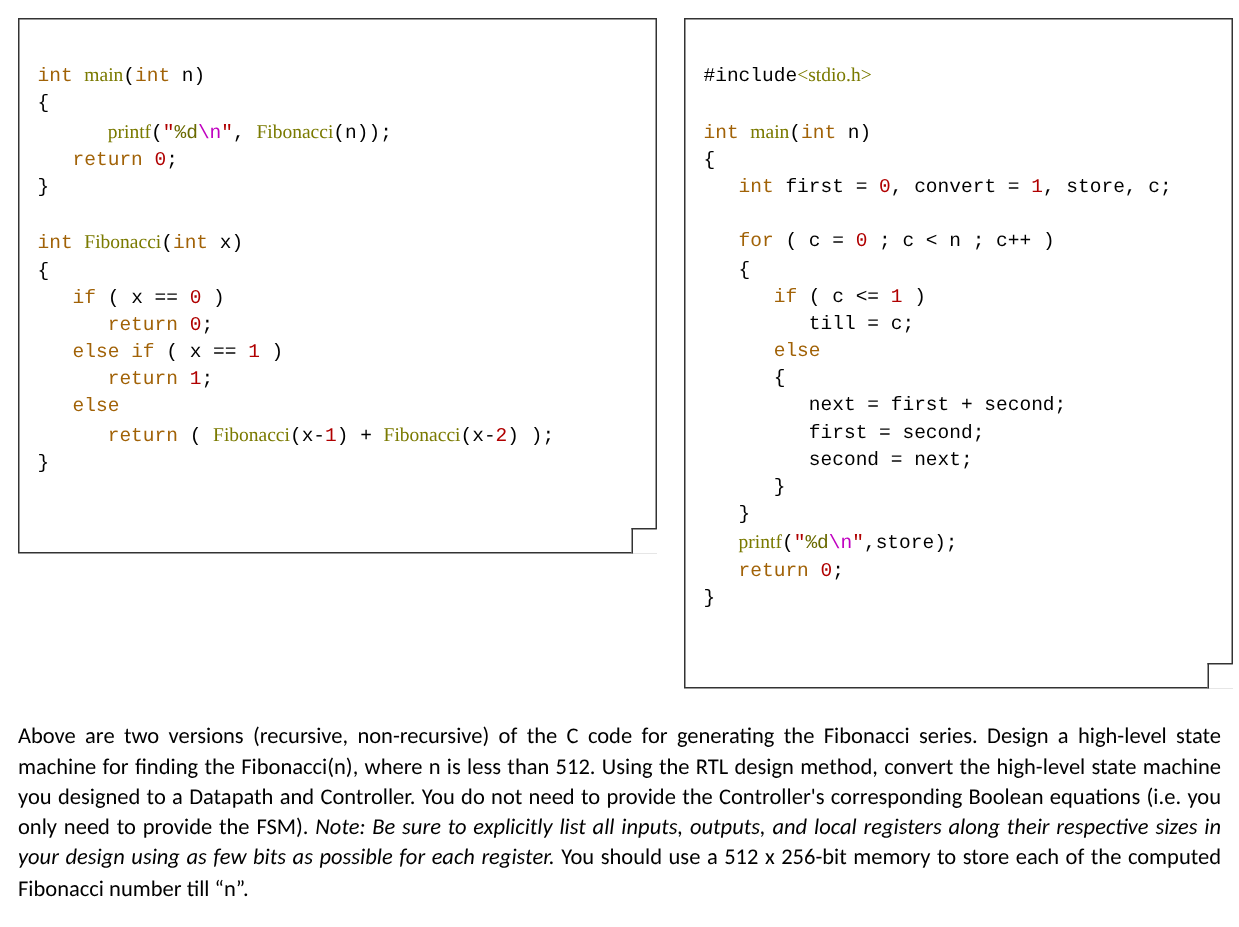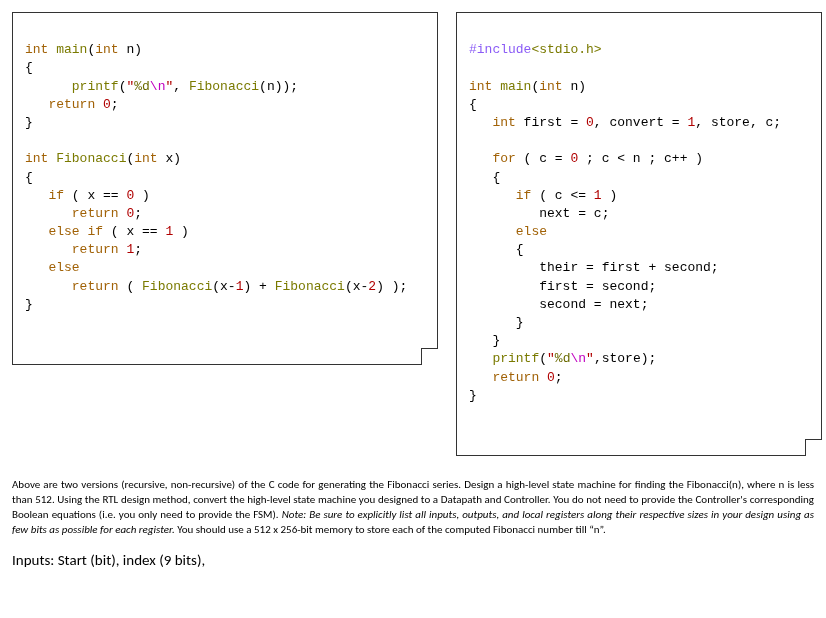--- a/index.html
+++ b/index.html
@@ -44,31 +44,31 @@
     content: "";
     position: absolute;
     right: 0;
     bottom: 0;
     border-style: solid;
     border-width: 0 0 16px 16px;
     border-color: transparent transparent #fff transparent;
   }
   
   .kw   { color: #a16207; }   
-  .olv  { color: #7a7a00; }   
+  .olv  { color: #7a7a00; font-family: Liberation Serif, serif; }   
   .str  { color: #b00000; }   
   .fmt  { color: #6a6a00; }   
   .esc  { color: #c000c0; }   
   .num  { color: #b00000; }   
-  .pp   { color: #8b5cf6; }   
+  .pp   { color: #000000; }   
 
   .prompt {
     margin-top: 22px;
     text-align: justify;
-    font-size: 11px;
+    font-size: 15px;
     line-height: 1.35;
   }
   .note-italic { font-style: italic; }
   .io-line { margin-top: 12px; line-height: 1.35; }
 </style>
 </head>
 <body>
 
 <div class="code-row">
 
@@ -94,24 +94,24 @@
   <div class="code-box right">
 <span><span class="pp">#include</span><span class="olv">&lt;stdio.h&gt;</span></span>
 <span> </span>
 <span><span class="kw">int</span><span> </span><span class="olv">main</span><span>(</span><span class="kw">int</span><span> n)</span></span>
 <span>{</span>
 <span><span>   </span><span class="kw">int</span><span> first = </span><span class="num">0</span><span>, convert = </span><span class="num">1</span><span>, store, c;</span></span>
 <span> </span>
 <span><span>   </span><span class="kw">for</span><span> ( c = </span><span class="num">0</span><span> ; c &lt; n ; c++ )</span></span>
 <span><span>   </span><span>{</span></span>
 <span><span>      </span><span class="kw">if</span><span> ( c &lt;= </span><span class="num">1</span><span> )</span></span>
-<span><span>         </span><span>next = c;</span></span>
+<span><span>         </span><span>till = c;</span></span>
 <span><span>      </span><span class="kw">else</span></span>
 <span><span>      </span><span>{</span></span>
-<span><span>         </span><span>their = first + second;</span></span>
+<span><span>         </span><span>next = first + second;</span></span>
 <span><span>         </span><span>first = second;</span></span>
 <span><span>         </span><span>second = next;</span></span>
 <span><span>      </span><span>}</span></span>
 <span><span>   </span><span>}</span></span>
 <span><span>   </span><span class="olv">printf</span><span>(</span><span class="str">"</span><span class="fmt">%d</span><span class="esc">\n</span><span class="str">"</span><span>,store);</span></span>
 <span><span>   </span><span class="kw">return</span><span> </span><span class="num">0</span><span>;</span></span>
 <span>}</span>
     <div class="fold"></div>
   </div>
 

